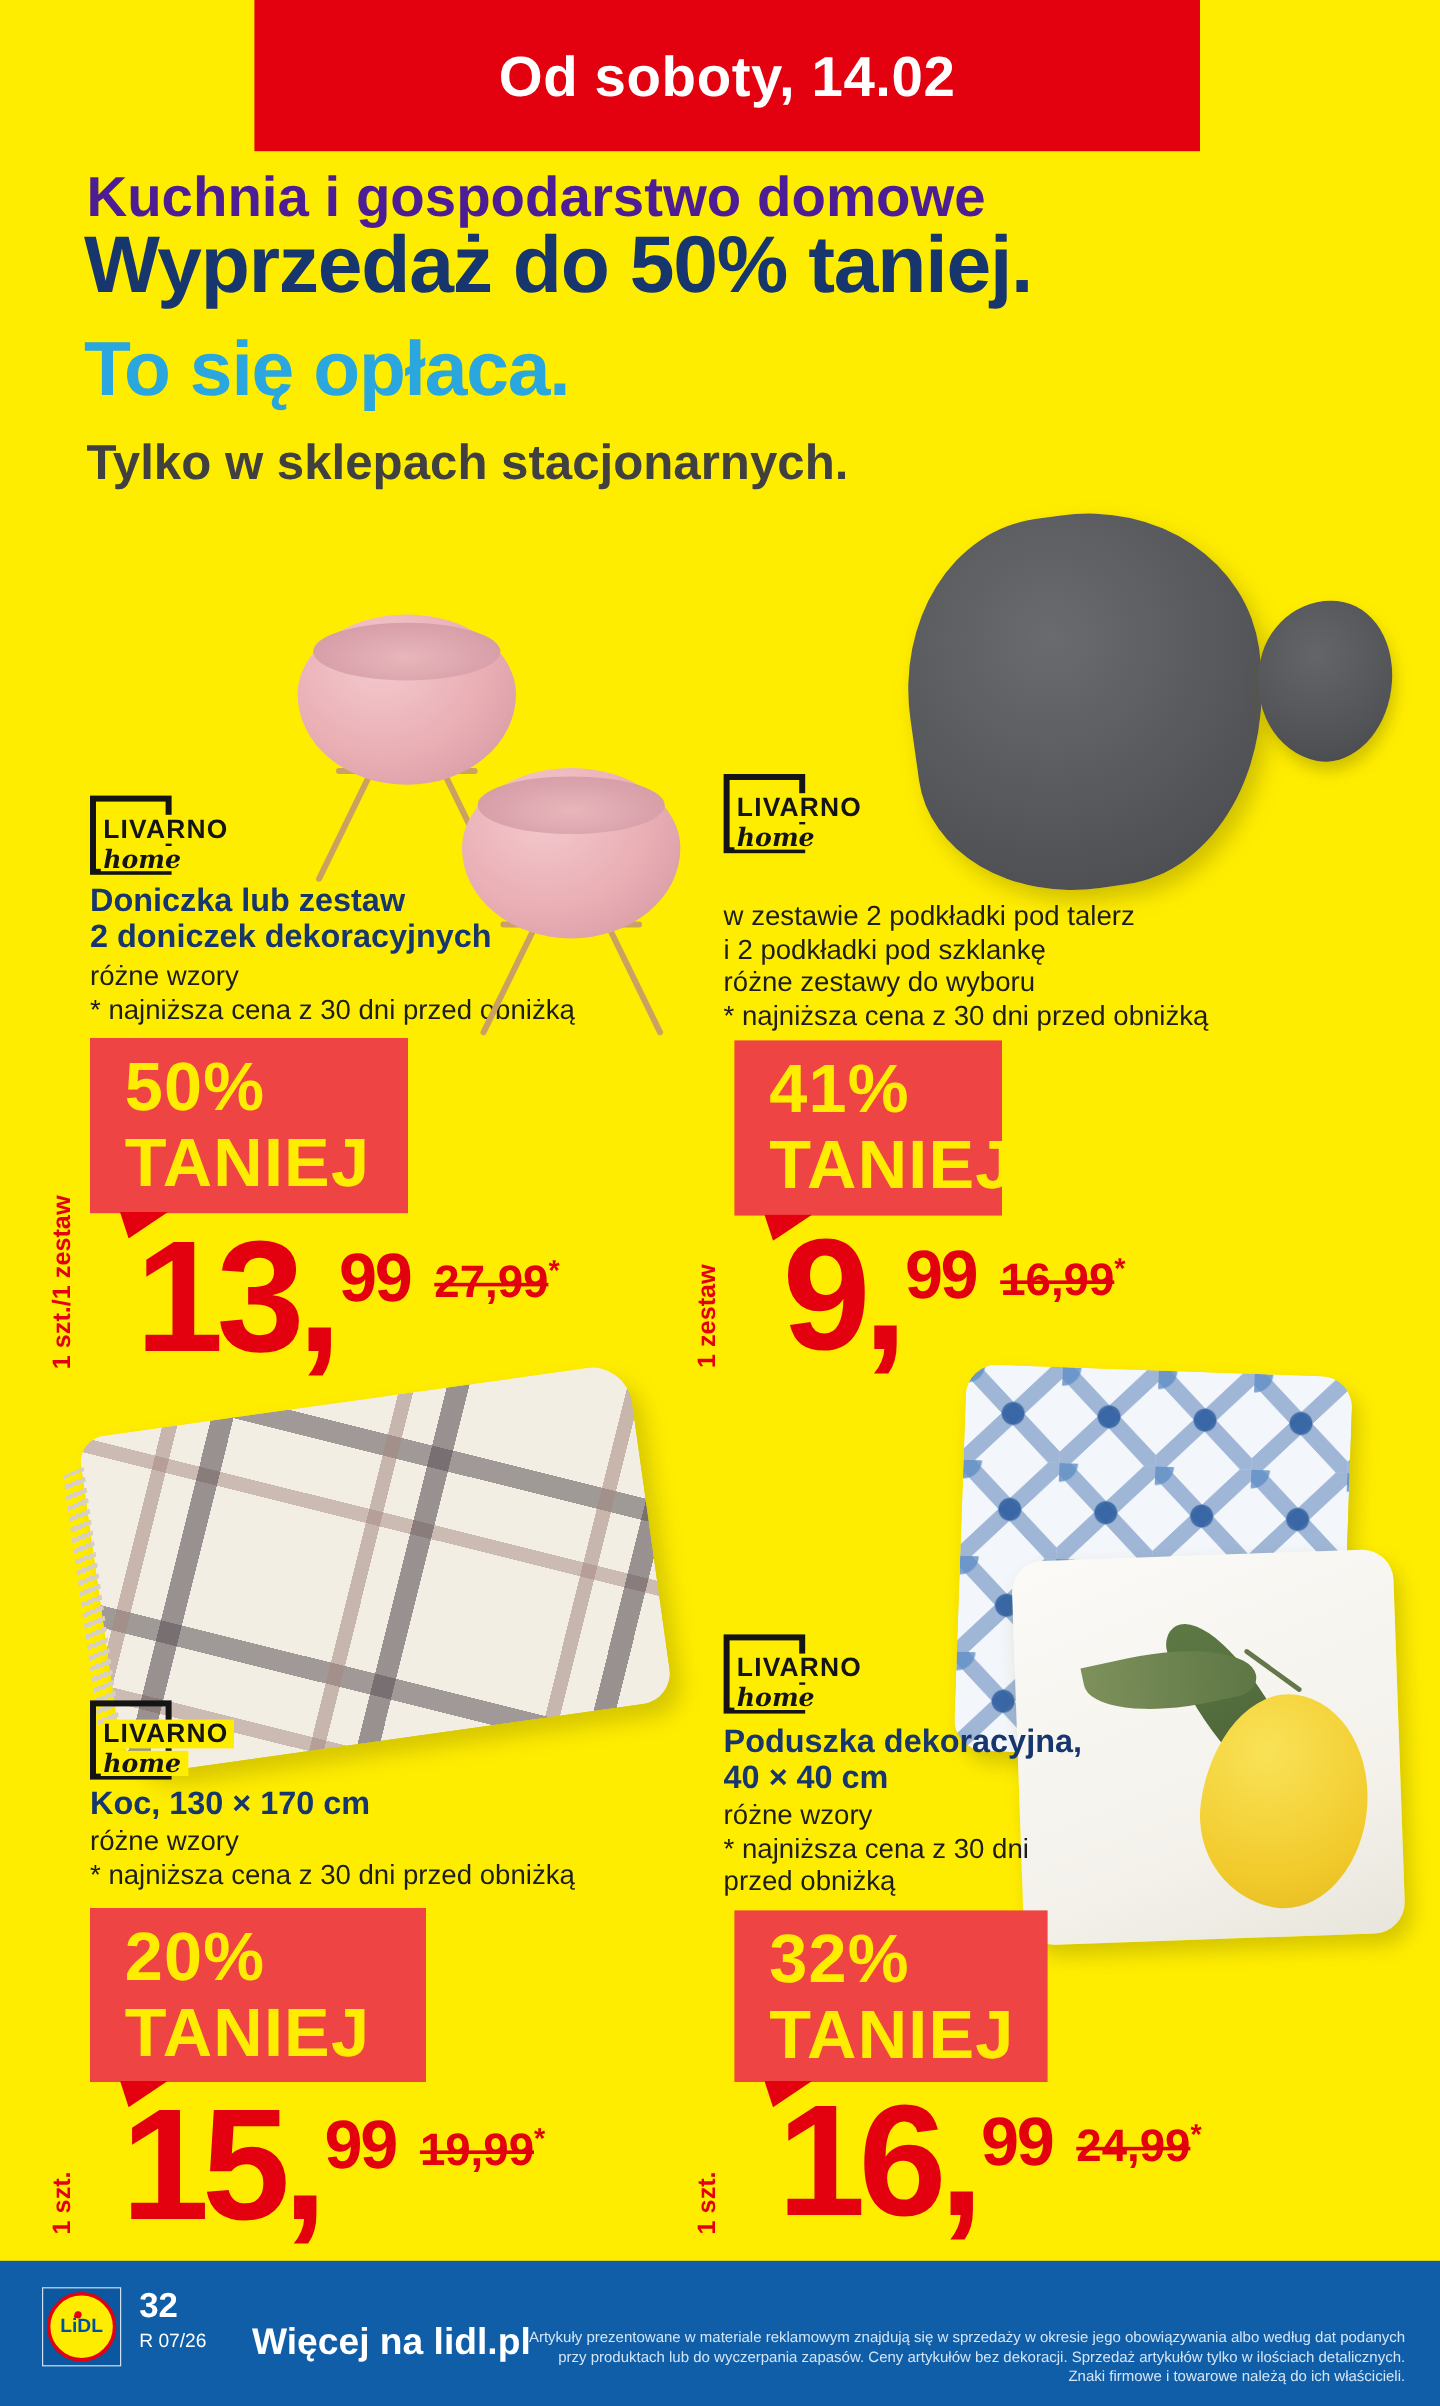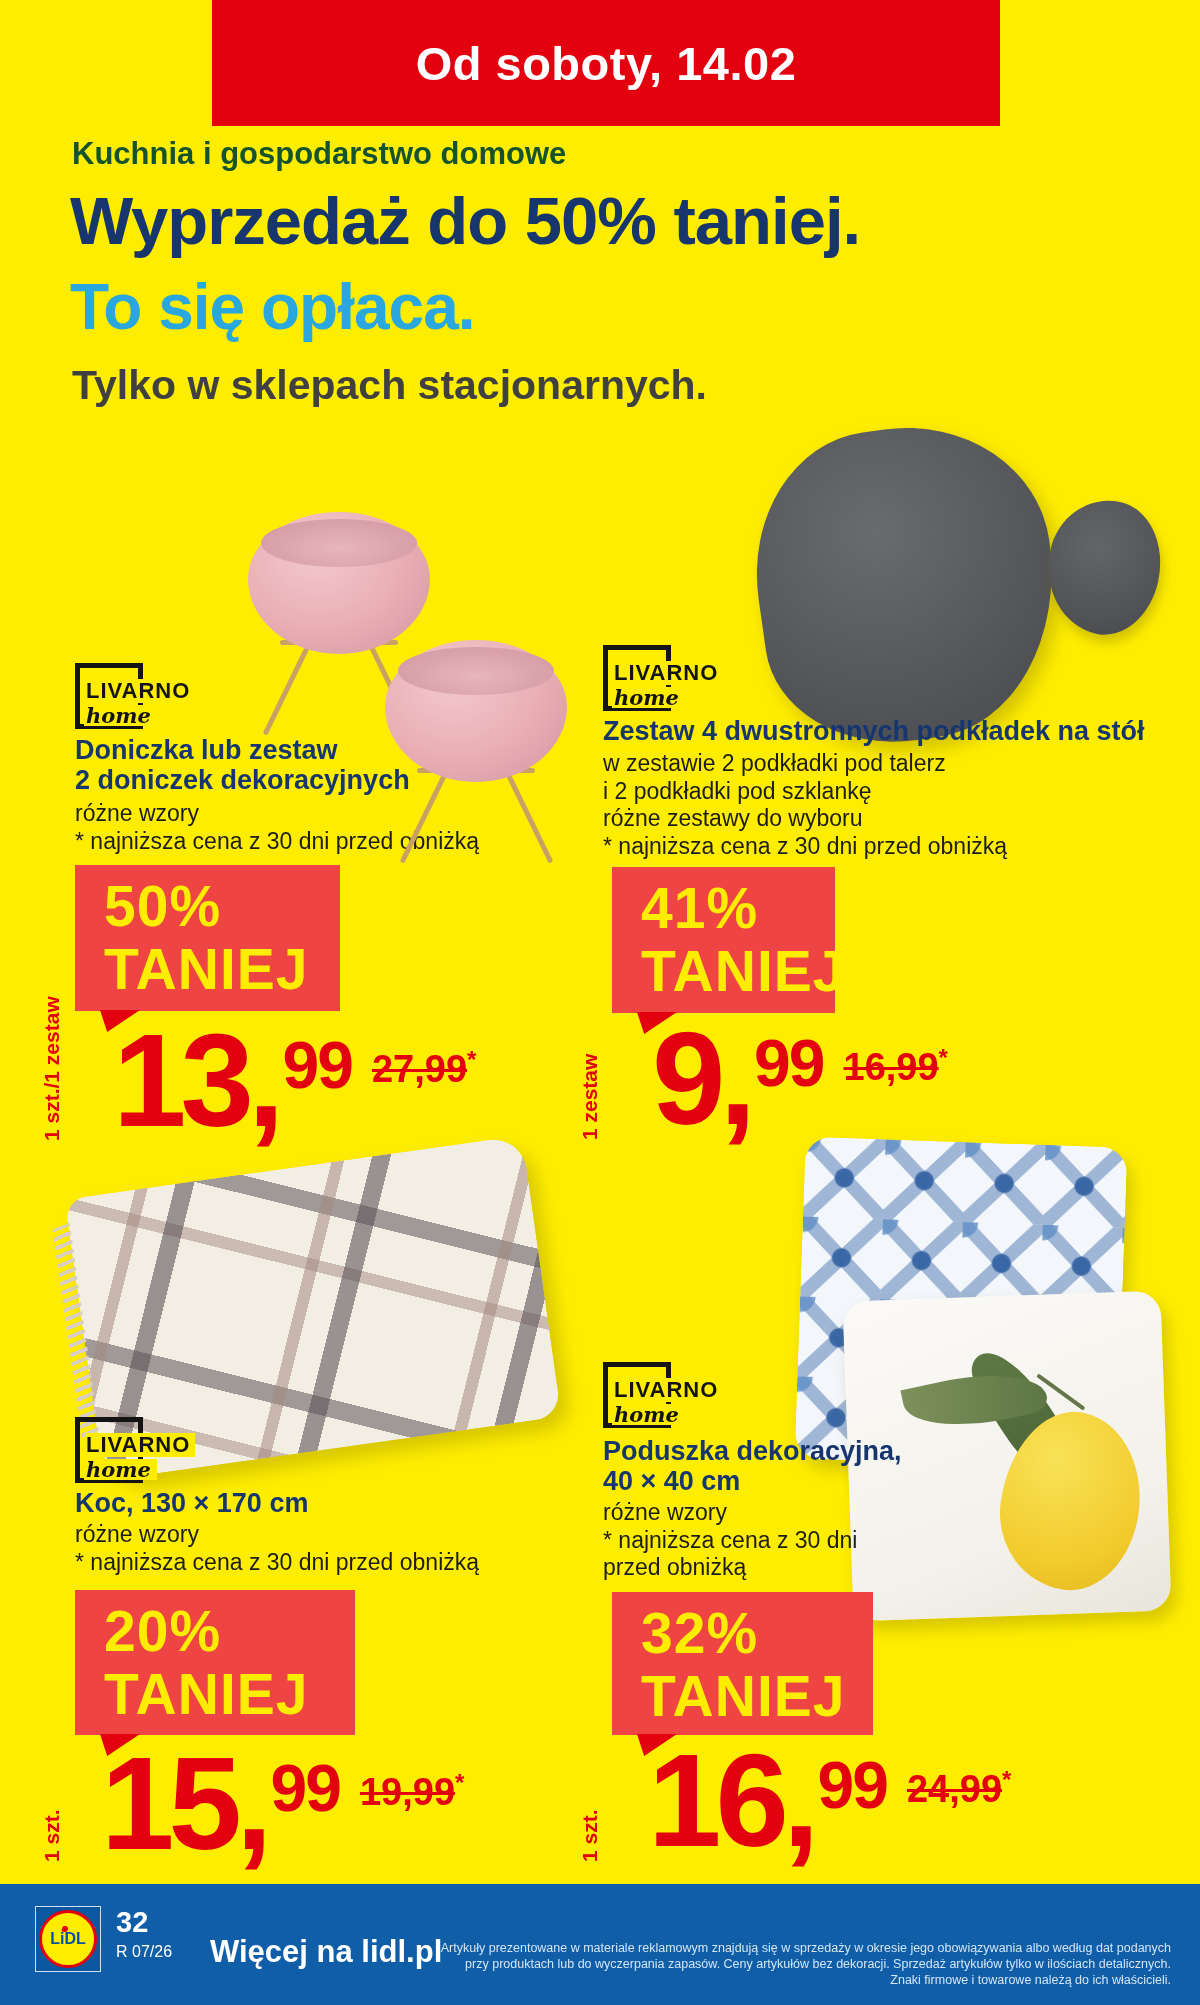--- a/index.html
+++ b/index.html
@@ -9,21 +9,21 @@
     margin:0 auto;
   }
   .abs{position:absolute;}
 
   
   .date-banner{
     left:212px;top:0;width:788px;height:126px;background:#e3000f;
     display:flex;align-items:center;justify-content:center;
   }
   .date-banner span{color:#fff;font-size:47px;font-weight:700;letter-spacing:.5px;}
-  .h-category{left:72px;top:136px;font-size:31px;font-weight:700;color:#14532d;}
+  .h-category{left:72px;top:136px;font-size:47px;font-weight:700;color:#4c1d95;}
   .h-main{left:70px;top:182px;font-size:67px;font-weight:800;color:#16366d;letter-spacing:-1px;}
   .h-accent{left:70px;top:270px;font-size:64px;font-weight:800;color:#29a7de;letter-spacing:-1px;}
   .h-sub{left:72px;top:362px;font-size:41px;font-weight:700;color:#404040;}
 
   
   .livarno{width:230px;height:70px;}
   .livarno .box{position:absolute;left:0;top:0;width:58px;height:56px;border:5px solid #141414;}
   .livarno .name{
     position:absolute;left:11px;top:16px;background:#ffed00;padding:1px 5px 1px 0;
     font-size:22px;font-weight:800;color:#141414;letter-spacing:1px;line-height:1;
@@ -42,21 +42,21 @@
   .badge{background:#ef4444;}
   .badge .txt{padding:10px 0 0 29px;font-size:57px;line-height:63px;font-weight:800;color:#ffed00;letter-spacing:1px;}
   .badge::after{
     content:'';position:absolute;left:25px;bottom:-21px;width:40px;height:22px;
     background:#e3000f;clip-path:polygon(0 0,100% 0,18% 100%);
   }
 
   
   .price-row{display:flex;align-items:flex-start;color:#e3000f;}
   .price-main{font-size:132px;line-height:98px;font-weight:800;letter-spacing:-6px;margin-left:40px;}
-  .price-dec{font-size:66px;line-height:66px;font-weight:800;letter-spacing:-2px;margin-left:4px;}
+  .price-dec{font-size:57px;line-height:66px;font-weight:800;letter-spacing:-2px;margin-left:4px;}
   .old-wrap{margin-left:20px;margin-top:14px;font-weight:700;color:#e3000f;white-space:nowrap;}
   .old-price{font-size:38px;text-decoration:line-through;text-decoration-thickness:3px;}
   .old-mark{font-size:24px;vertical-align:14px;}
   .unit{
     writing-mode:vertical-rl;transform:rotate(180deg);
     font-size:21px;font-weight:700;color:#e3000f;text-align:left;white-space:nowrap;
   }
 
   
   .photo{pointer-events:none;}
@@ -237,23 +237,20 @@
     <span class="price-main">13,</span>
     <span class="price-dec">99</span>
     <span class="old-wrap"><span class="old-price">27,99</span><span class="old-mark">*</span></span>
   </div>
 
   <div class="abs livarno" style="left:603px;top:645px;">
     <div class="box"></div>
     <div class="name">LIVARNO</div>
     <div class="script">home</div>
   </div>
-  <div class="abs p-title" style="left:603px;top:716px;">
-    <div>Zestaw 4 dwustronnych podkładek na stół</div>
-  </div>
   <div class="abs p-detail" style="left:603px;top:750px;">
     <div>w zestawie 2 podkładki pod talerz</div>
     <div>i 2 podkładki pod szklankę</div>
     <div>różne zestawy do wyboru</div>
     <div>* najniższa cena z 30 dni przed obniżką</div>
   </div>
   <div class="abs badge" style="left:612px;top:867px;width:223px;height:146px;">
     <div class="txt">
       <div>41%</div>
       <div>TANIEJ</div>

